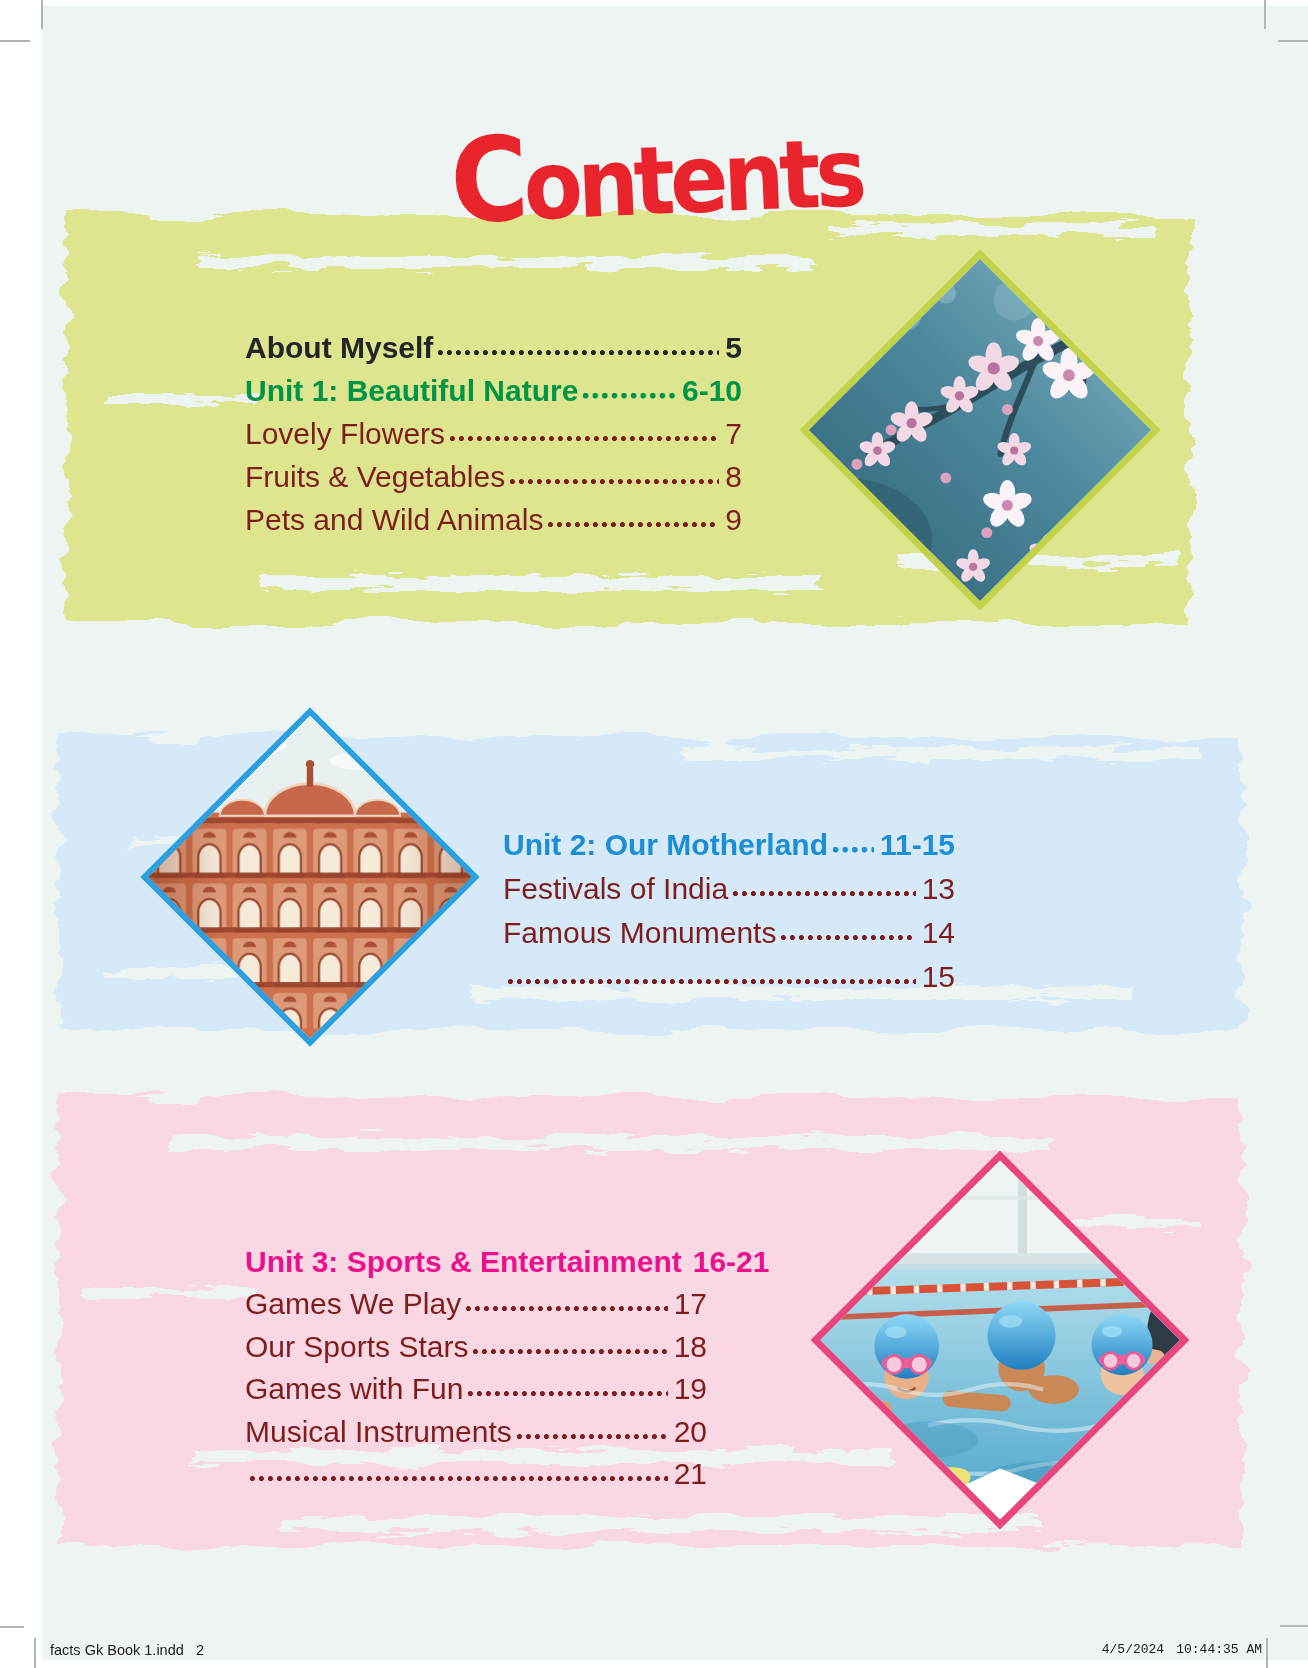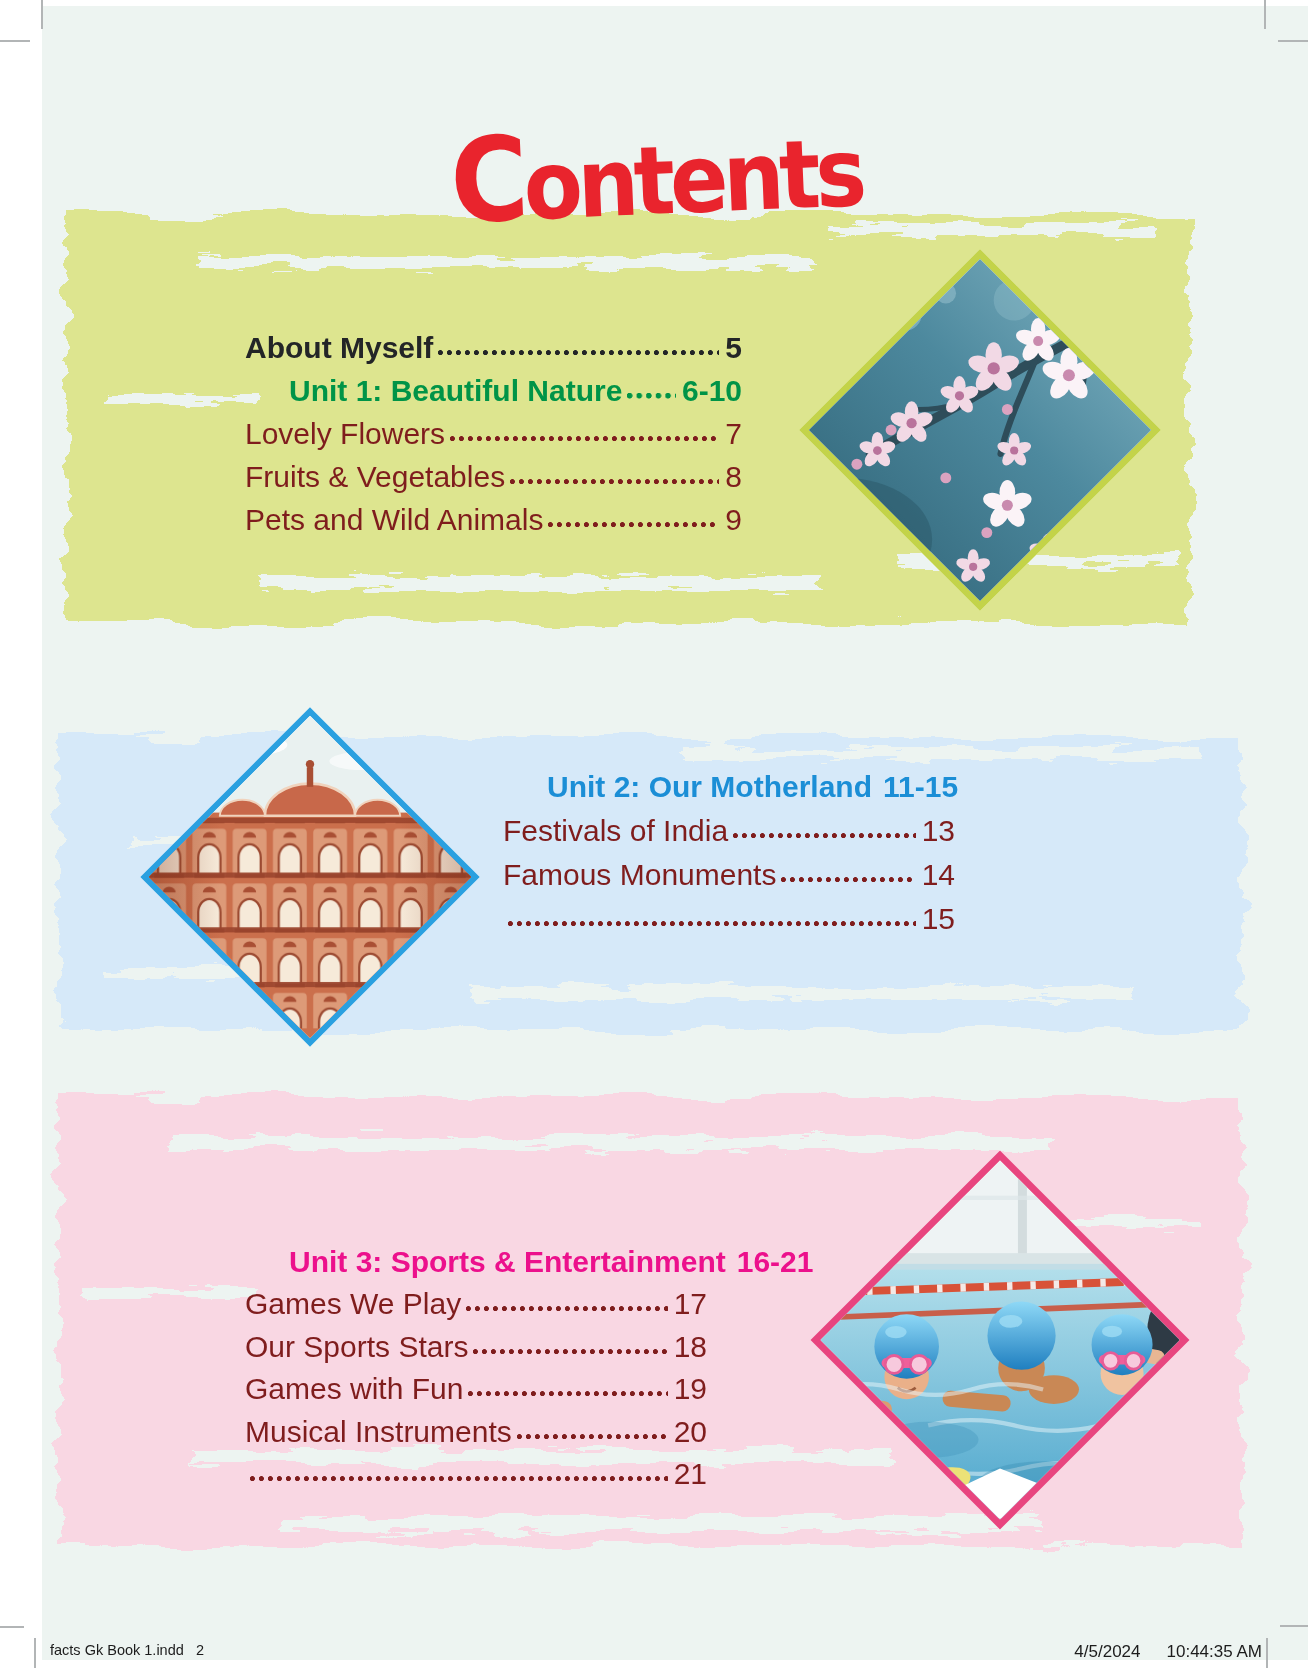--- a/index.html
+++ b/index.html
@@ -26,37 +26,37 @@
   .d3{left:866px;top:1206px;width:254px;height:254px;border:7px solid #e8457f;}
   .scene{position:absolute;transform:rotate(-45deg);}
   .d1 .scene{left:-50px;top:-50px;width:342px;height:342px;}
   .d2 .scene{left:-47px;top:-47px;width:322px;height:322px;}
   .d3 .scene{left:-53px;top:-53px;width:359px;height:359px;}
   .scene svg{display:block;width:100%;height:100%;}
 
   
   .toc{position:absolute;display:flex;flex-direction:column;font-size:30px;}
   .toc1{left:245px;top:322px;width:497px;--rh:43px;}
-  .toc2{left:503px;top:760px;width:452px;--rh:44px;}
+  .toc2{left:503px;top:818px;width:452px;--rh:44px;}
   .toc3{left:245px;top:1236px;width:462px;--rh:42.5px;}
   .row{display:flex;align-items:flex-end;height:var(--rh);}
   .row .lbl{white-space:nowrap;}
   .row .pg{white-space:nowrap;}
   .r-item{color:#7f1d1d;text-align:center;}
   .r-strong{color:#232527;font-weight:bold;justify-content:space-between;}
-  .r-head{color:var(--accent);font-weight:bold;margin-left:44px;}
+  .r-head{color:var(--accent);font-weight:bold;}
   .dots{flex:1;height:6px;margin:0 6px 9px 5px;align-self:flex-end;
         background-image:radial-gradient(circle at 2.4px 2.6px, currentColor 2.15px, transparent 2.9px);
         background-size:9px 6px;background-repeat:repeat-x;}
   .r-head .dots{background-image:radial-gradient(circle at 2.6px 2.7px, currentColor 2.5px, transparent 3.2px);
         background-size:9.6px 6px;}
 
   
   .footer-left{position:absolute;left:50px;top:1642px;font-size:14.5px;color:#1c1c1c;white-space:pre;}
-  .footer-right{position:absolute;right:46px;top:1642px;font-size:17px;color:#1c1c1c;display:flex;gap:26px;}
+  .footer-right{position:absolute;right:46px;top:1642px;font-size:13px;color:#1c1c1c;display:flex;gap:12px;font-family:Liberation Mono, monospace;}
 </style>
 </head>
 <body>
 
 <div class="canvas">
 
   <svg width="0" height="0" style="position:absolute" aria-hidden="true">
     <defs>
       <filter id="f-rough" x="-8%" y="-20%" width="116%" height="140%">
         <feTurbulence type="fractalNoise" baseFrequency="0.011 0.045" numOctaves="4" seed="8" result="n"></feTurbulence>

